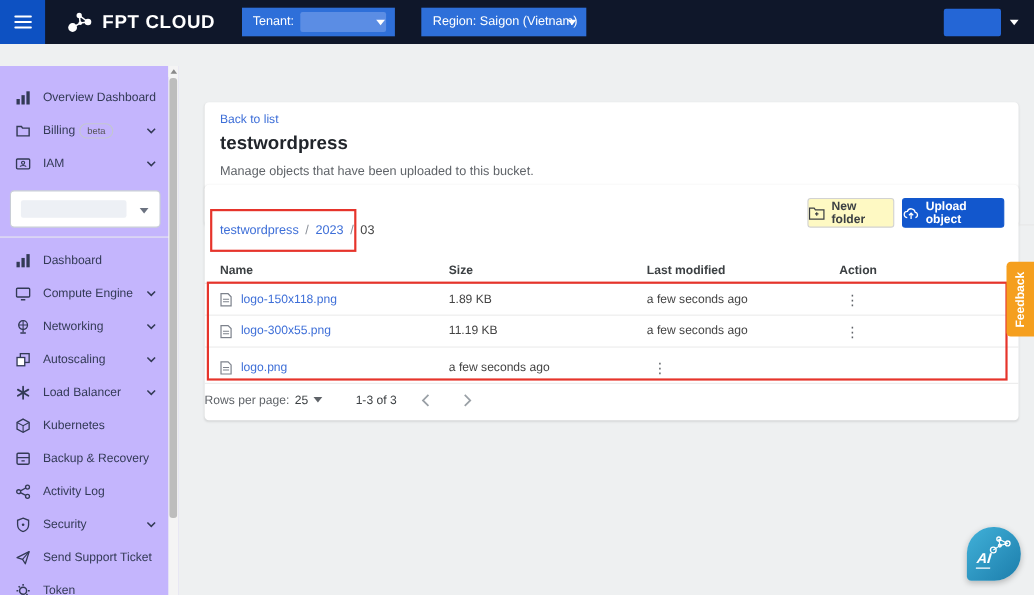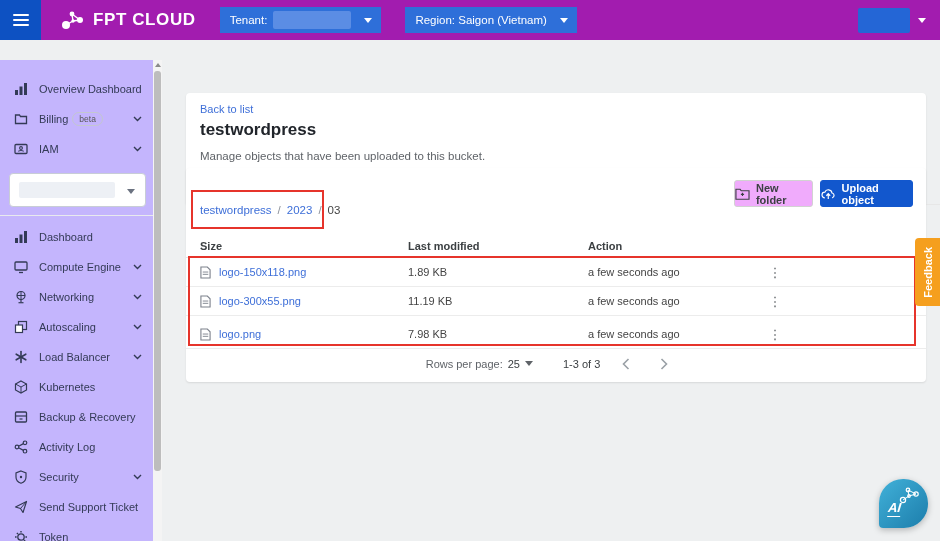--- a/index.html
+++ b/index.html
@@ -1,26 +1,26 @@
 <!DOCTYPE html>
 <html><head>
 <meta charset="utf-8">
 <style>
   * { margin:0; padding:0; box-sizing:border-box; }
   html,body { width:940px; height:541px; font-family:"Liberation Sans", sans-serif; }
   .screen { position:relative; width:940px; height:541px; background:#eef0f1; overflow:hidden; }
 
   
-  .topbar { position:absolute; left:0; top:0; width:940px; height:40px; background:#a21caf; display:flex; align-items:center; z-index:5; }
+  .topbar { position:absolute; left:0; top:0; width:940px; height:40px; background:#0f172a; display:flex; align-items:center; z-index:5; }
   .hamburger-box { width:41px; height:40px; background:#0d51c2; display:flex; align-items:center; justify-content:center; cursor:pointer; }
   .hamburger-box .bars { display:flex; flex-direction:column; gap:3px; }
   .hamburger-box .bars i { display:block; width:16px; height:2px; background:#fff; border-radius:1px; }
   .brand { display:flex; align-items:center; margin-left:18px; gap:7px; }
   .brand-text { color:#fff; font-size:17px; font-weight:bold; letter-spacing:.6px; white-space:nowrap; }
-  .top-pill { position:relative; margin-left:24px; height:26px; background:#2e6fd9; border-radius:0; display:flex; align-items:center; padding:0 30px 0 10px; color:#fff; font-size:11.5px; cursor:pointer; }
+  .top-pill { position:relative; margin-left:24px; height:26px; background:#2e6fd9; border-radius:0; display:flex; align-items:center; padding:0 8px 0 10px; color:#fff; font-size:11.5px; cursor:pointer; }
   .top-pill .caret { position:absolute; right:9px; top:11px; width:0; height:0; border-left:4px solid transparent; border-right:4px solid transparent; border-top:5px solid #fff; }
   .pill-redact { display:inline-block; width:78px; height:18px; margin-left:6px; background:#5b8de4; border-radius:2px; }
   .top-right { margin-left:auto; display:flex; align-items:center; margin-right:14px; cursor:pointer; }
   .account-redact { width:52px; height:25px; background:#2466d6; border-radius:2px; }
   .top-right .caret { width:0; height:0; border-left:4px solid transparent; border-right:4px solid transparent; border-top:5px solid #fff; margin-left:8px; }
 
   
   .sidebar { position:absolute; left:0; top:40px; width:162px; height:501px; background:#c4b5fd; z-index:4; padding-top:14px;margin-top:20px; }
   .side-item { display:flex; align-items:center; height:30px; padding:0 20px 0 14px; cursor:pointer; color:#333a56; }
   .side-item svg { flex:0 0 auto; }
@@ -45,34 +45,34 @@
   .card { position:absolute; left:24px; width:740px; background:#fff; border-radius:4px; box-shadow:0 1px 2px rgba(0,0,0,.1); }
   .card-head { top:8px; height:112px;margin-top:45px; }
   .back-link { position:absolute; left:14px; top:10px; font-size:11px; color:#3e6fd8; cursor:pointer; }
   .page-title { position:absolute; left:14px; top:27px; font-size:17px; font-weight:bold; color:#21252b; }
   .page-subtitle { position:absolute; left:14px; top:57px; font-size:11.5px; color:#5f6368; }
   .tabbar { position:absolute; left:16px; bottom:0; width:100%; height:30px; border-bottom:1px solid #e7e7e7; }
   .tab-active { position:absolute; left:0; top:0; width:108px; height:30px; display:flex; align-items:center; justify-content:center; font-size:11.5px; font-weight:bold; color:#2e6ee0; cursor:pointer; border-bottom:3px solid #4d86e8; }
 
   .card-body { top:128px; height:214px; }
   .btn { position:absolute; top:12px; height:27px; border-radius:3px; display:flex; align-items:center; justify-content:center; gap:6px; font-size:11px; font-weight:bold; cursor:pointer; }
-  .btn-newfolder { right:113px; width:79px; background:#f0abfc; border:1px solid #d2d2d2; color:#3c4043; }
+  .btn-newfolder { right:113px; width:79px; background:#fef9c3; border:1px solid #d2d2d2; color:#3c4043; }
   .btn-upload { right:13px; width:93px; background:#1257cd; border:1px solid #1257cd; color:#fff; }
   .breadcrumb { position:absolute; left:14px; top:36px; font-size:11.5px; display:flex; gap:6px; align-items:center; }
   .crumb-link { color:#3e6fd8; cursor:pointer; }
   .crumb-sep { color:#8a8f98; }
   .crumb-current { color:#444; }
 
   .tbl-header { position:absolute; left:0; top:66px; width:100%; height:24px; display:grid; grid-template-columns:208px 180px 175px auto; padding-left:14px; align-items:center; border-bottom:1px solid #e3e3e3; font-size:11px; font-weight:bold; color:#3c4043; }
   .tbl-row { position:absolute; left:0; width:100%; height:29px; display:grid; grid-template-columns:208px 180px 175px auto; padding-left:14px; align-items:center; border-bottom:1px solid #ececec; font-size:11px; color:#444; }
   .cell-name { display:flex; align-items:center; gap:8px; }
   .cell-name a { color:#3e6fd8; text-decoration:none; cursor:pointer; }
   .kebab { width:20px; text-align:center; color:#5f6368; font-size:13px; letter-spacing:0; cursor:pointer; margin-left:2px; }
 
-  .pagination { position:absolute; left:0; bottom:0; width:100%; height:37px; display:flex; align-items:center; justify-content:center; padding-right:18px; font-size:11px; color:#5f6368; }
+  .pagination { position:absolute; left:0; bottom:0; width:100%; height:37px; display:flex; align-items:center; justify-content:flex-start; padding-right:18px; font-size:11px; color:#5f6368; }
   .rpp-value { display:flex; align-items:center; gap:5px; margin-left:5px; cursor:pointer; color:#3c4043; }
   .rpp-value .caret { width:0; height:0; border-left:4px solid transparent; border-right:4px solid transparent; border-top:5px solid #5f6368; }
   .page-range { margin-left:30px; color:#3c4043; }
   .page-nav { margin-left:22px; display:flex; gap:30px; }
   .page-nav svg { cursor:pointer; }
 
   
   .annotation-box { position:absolute; border:2.5px solid #e6342b; z-index:8; pointer-events:none; }
   .box-breadcrumb { left:191px; top:190px; width:133px; height:39px; }
   .box-rows { left:188px; top:256px; width:728px; height:90px; }
@@ -322,20 +322,21 @@
 
       <div class="breadcrumb">
         <span class="crumb-link">testwordpress</span>
         <span class="crumb-sep">/</span>
         <span class="crumb-link">2023</span>
         <span class="crumb-sep">/</span>
         <span class="crumb-current">03</span>
       </div>
 
       <div class="tbl-header">
+        <span>Name</span>
         <span>Size</span>
         <span>Last modified</span>
         <span>Action</span>
       </div>
 
       <div class="tbl-row" style="top:90px">
         <span class="cell-name">
           <svg width="11" height="13" viewBox="0 0 12 14">
               <path d="M1 1 h7 l3 3 v9 H1 z" fill="none" stroke="#7d828c" stroke-width="1.2"></path>
               <path d="M3 6.5 h6 M3 9 h6" stroke="#7d828c" stroke-width="1"></path>
@@ -359,21 +360,20 @@
         <span class="kebab">⋮</span>
       </div>
       <div class="tbl-row" style="top:152px">
         <span class="cell-name">
           <svg width="11" height="13" viewBox="0 0 12 14">
               <path d="M1 1 h7 l3 3 v9 H1 z" fill="none" stroke="#7d828c" stroke-width="1.2"></path>
               <path d="M3 6.5 h6 M3 9 h6" stroke="#7d828c" stroke-width="1"></path>
             </svg>
           <a>logo.png</a>
         </span>
-        <span>7.98 KB</span>
         <span>a few seconds ago</span>
         <span class="kebab">⋮</span>
       </div>
 
       <div class="pagination">
         <span>Rows per page:</span>
         <span class="rpp-value">
           <span>25</span>
           <span class="caret"></span>
         </span>

